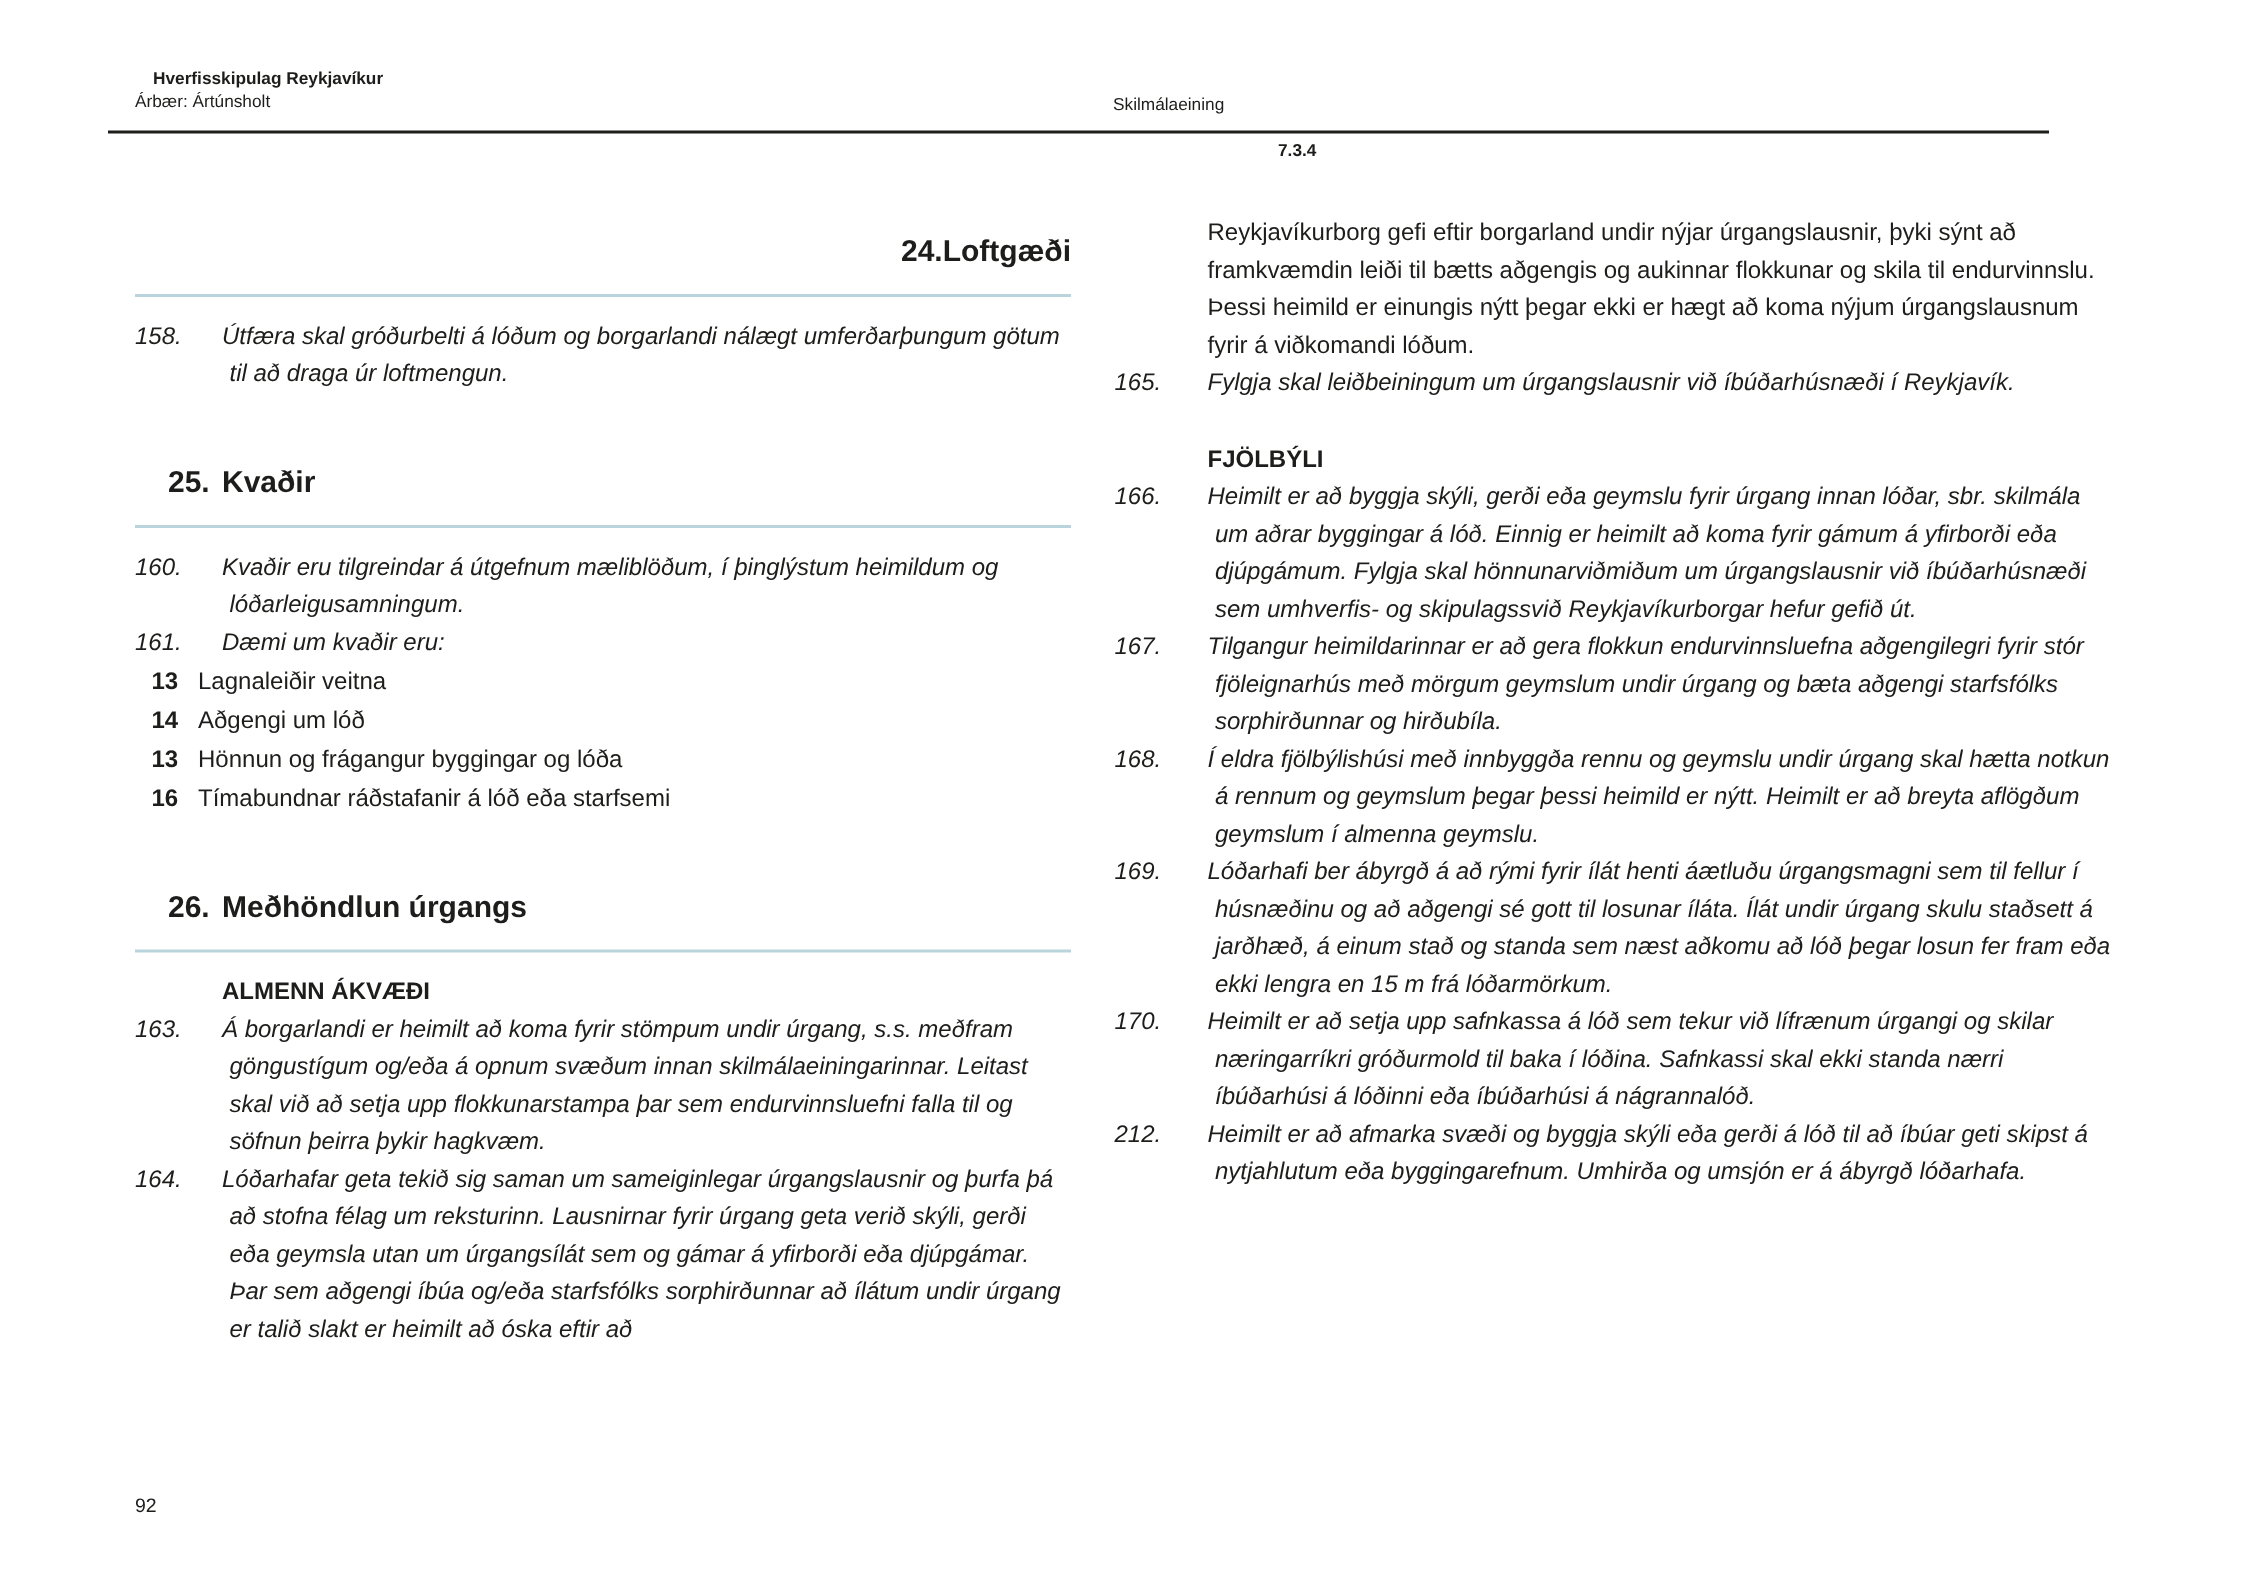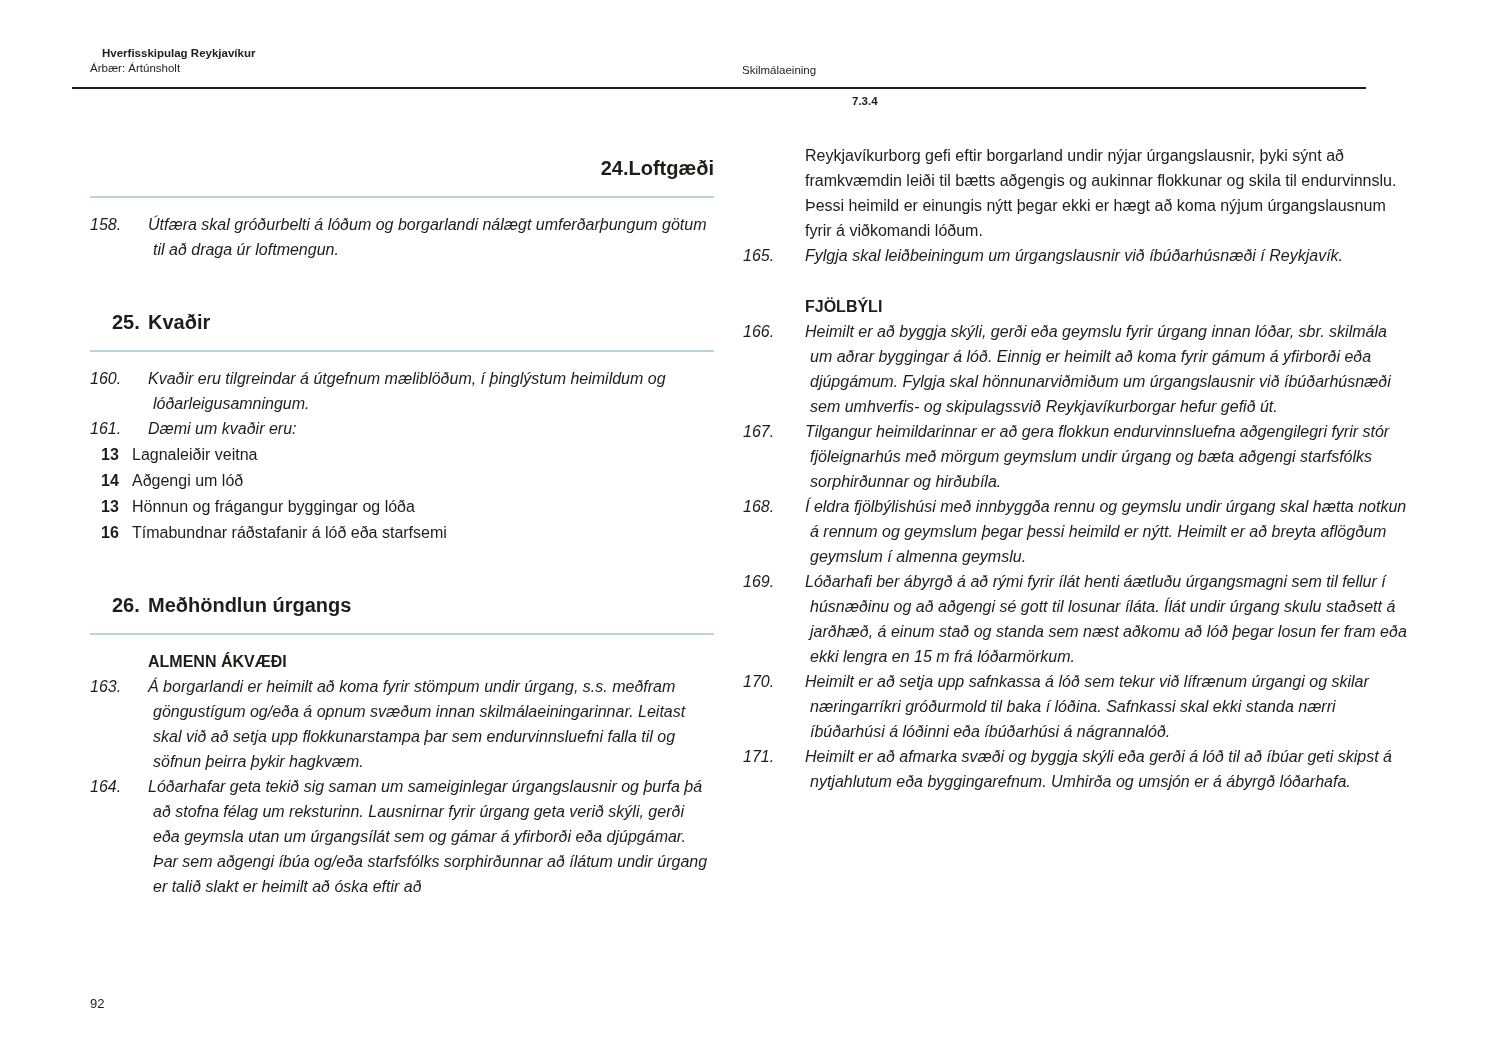--- a/index.html
+++ b/index.html
@@ -118,18 +118,18 @@
     </div>
     <div class="block-item">
       <div class="item-num">169.</div>
       <div class="item-text">Lóðarhafi ber ábyrgð á að rými fyrir ílát henti áætluðu úrgangsmagni sem til fellur í húsnæðinu og að aðgengi sé gott til losunar íláta. Ílát undir úrgang skulu staðsett á jarðhæð, á einum stað og standa sem næst aðkomu að lóð þegar losun fer fram eða ekki lengra en 15 m frá lóðarmörkum.</div>
     </div>
     <div class="block-item">
       <div class="item-num">170.</div>
       <div class="item-text">Heimilt er að setja upp safnkassa á lóð sem tekur við lífrænum úrgangi og skilar næringarríkri gróðurmold til baka í lóðina. Safnkassi skal ekki standa nærri íbúðarhúsi á lóðinni eða íbúðarhúsi á nágrannalóð.</div>
     </div>
     <div class="block-item">
-      <div class="item-num">171.</div>
+      <div class="item-num">212.</div>
       <div class="item-text">Heimilt er að afmarka svæði og byggja skýli eða gerði á lóð til að íbúar geti skipst á nytjahlutum eða byggingarefnum. Umhirða og umsjón er á ábyrgð lóðarhafa.</div>
     </div>
   </div>
 
 <div class="page-number">92</div>
 
 </body></html>

